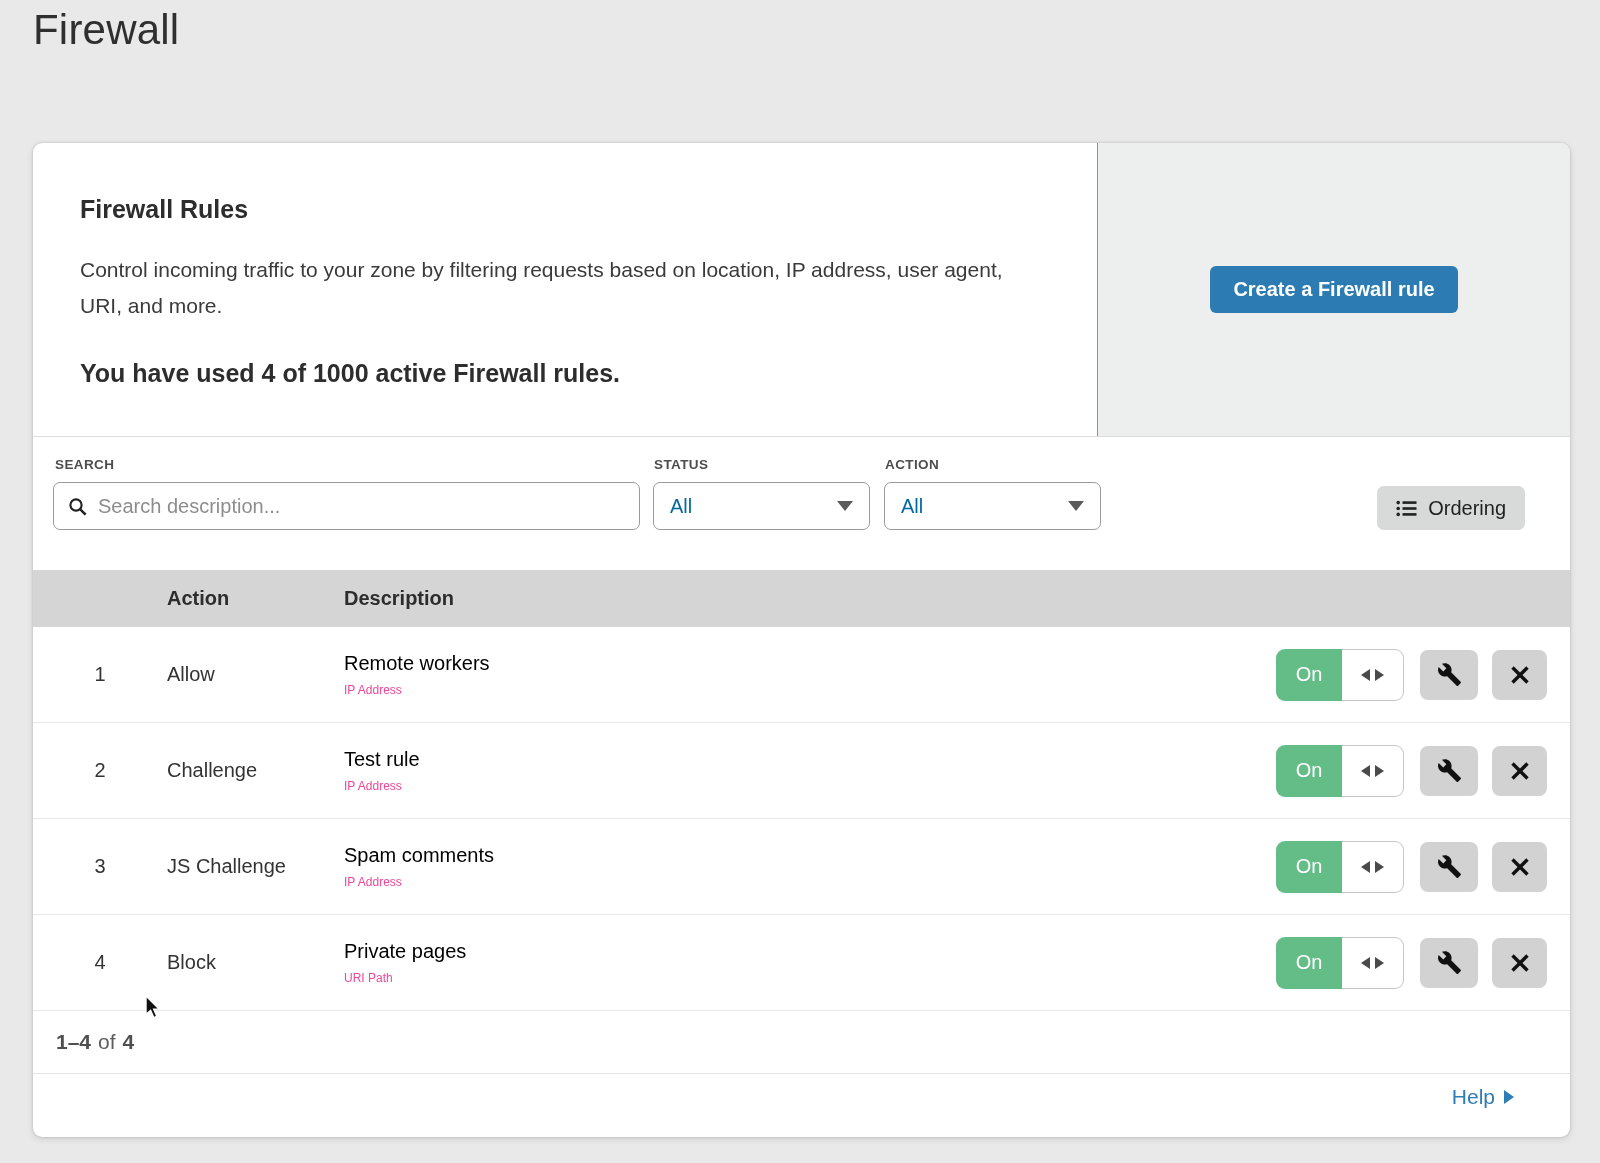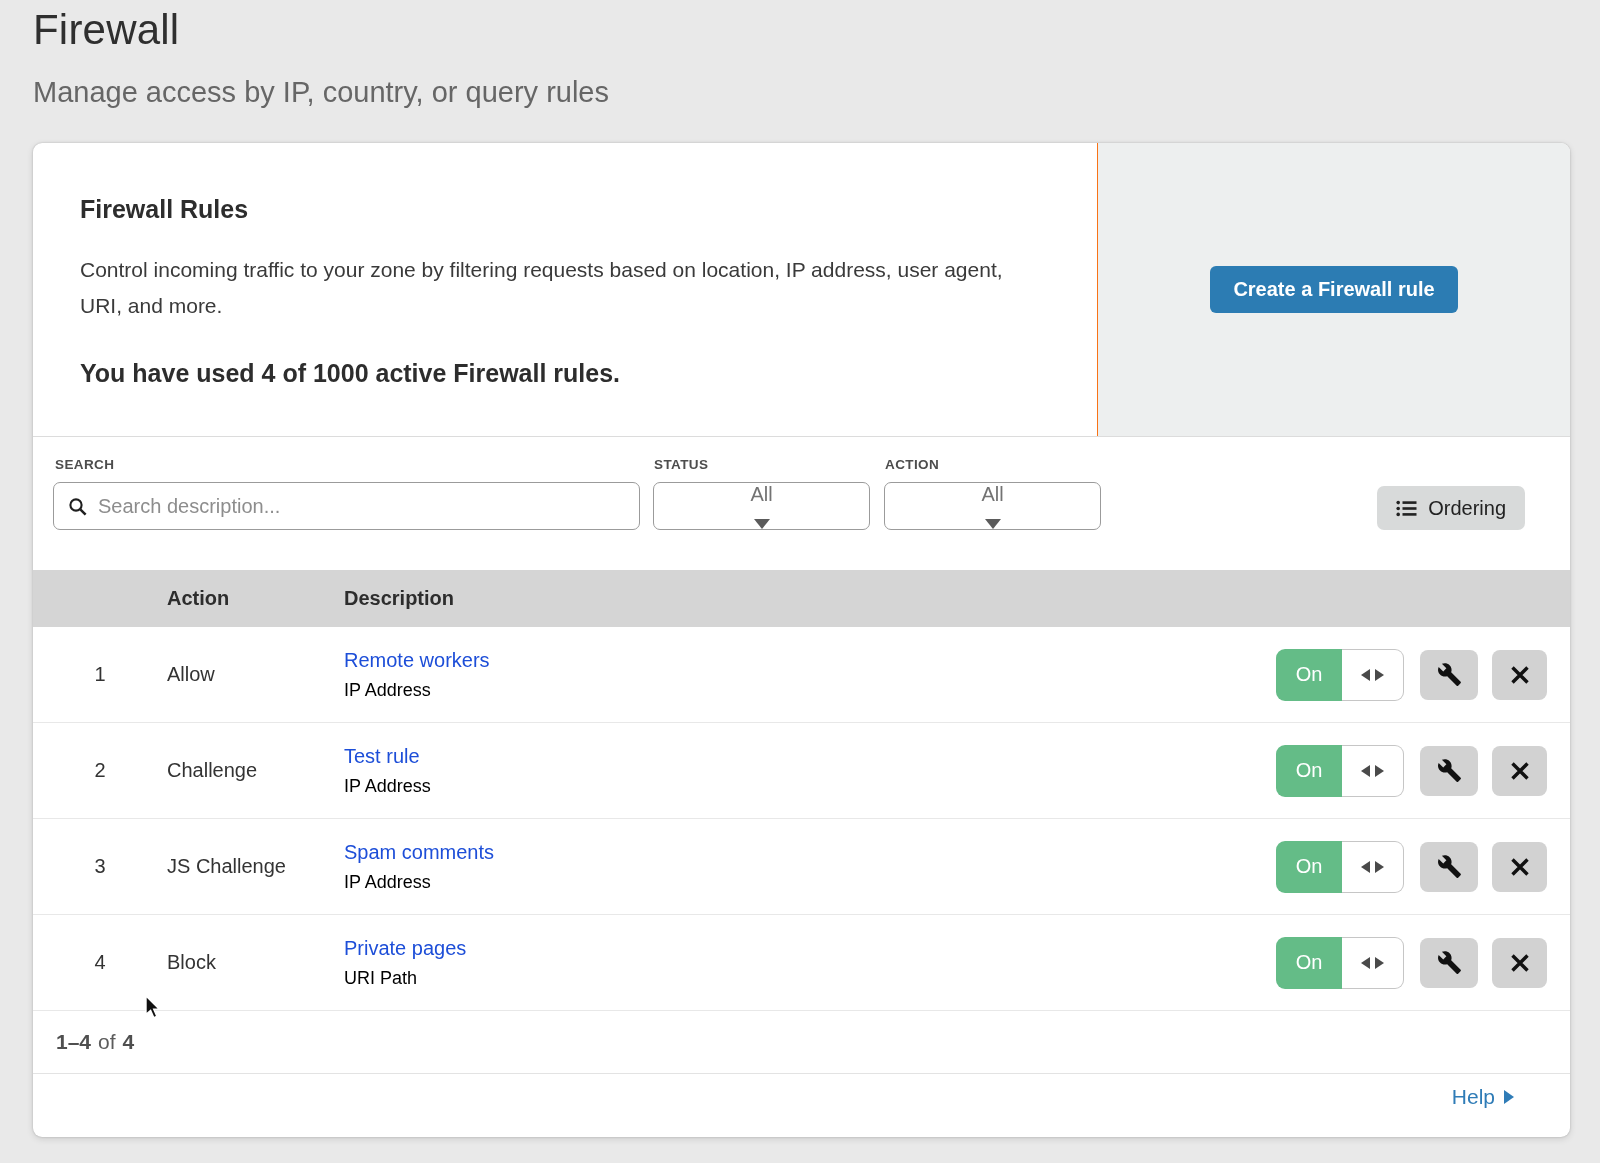--- a/index.html
+++ b/index.html
@@ -55,21 +55,21 @@
   }
   .search-box input {
     border: none; outline: none; flex: 1; margin-left: 10px;
     font-family: inherit; font-size: 20px; color: #0f172a; background: transparent;
   }
   .search-box input::placeholder { color: #8d8d8d; opacity: 1; }
   .select {
     position: absolute; top: 45px; height: 48px; border: 1px solid #9b9b9b;
     border-radius: 7px; background: #fff; cursor: pointer;
     display: flex; align-items: center; justify-content: space-between;
-    padding: 0 16px; font-size: 20px; color: #737373; flex-direction: column;
+    padding: 0 16px; font-size: 20px; color: #0369a1;
   }
   .select-status { left: 620px; width: 217px; }
   .select-action { left: 851px; width: 217px; }
   .chevron-down {
     width: 0; height: 0;
     border-left: 8px solid transparent; border-right: 8px solid transparent;
     border-top: 10px solid #5b5b5b;
   }
   .ordering-btn {
     position: absolute; right: 45px; top: 49px; height: 44px;
@@ -85,22 +85,22 @@
   }
   .col-num { width: 134px; }
   .col-action { width: 177px; }
   .col-desc { flex: 1; }
   .rule-row {
     height: 96px; display: flex; align-items: center;
     border-bottom: 1px solid #e8e8e8; background: #fff;
   }
   .rule-row .num { width: 134px; text-align: center; font-size: 20px; color: #333; }
   .rule-row .action { width: 177px; font-size: 20px; color: #333; }
-  .desc-cell .title { font-size: 20px; color: #1d4ed8; margin-bottom: 8px; }
-  .desc-cell .field { font-size: 18px; color: #000000; }
+  .desc-cell .title { font-size: 20px; color: #000000; margin-bottom: 8px; }
+  .desc-cell .field { font-size: 12px; color: #ec4899; }
   .controls { margin-left: auto; display: flex; align-items: center; padding-right: 23px; }
   .toggle { display: flex; height: 52px; cursor: pointer; }
   .toggle-on {
     width: 66px; background: #64bc87; color: #fff; font-size: 20px;
     display: flex; align-items: center; justify-content: center;
     border-radius: 9px 0 0 9px;
   }
   .toggle-arrows {
     width: 62px; background: #fff; border: 1px solid #c6c6c6; border-left: none;
     border-radius: 0 9px 9px 0;
@@ -127,21 +127,20 @@
   .help-tri { width:0; height:0; border-top:7px solid transparent; border-bottom:7px solid transparent; border-left:10px solid #2f7cb7; }
 
   
   .mouse-cursor { position: absolute; left: 145px; top: 995px; z-index: 10; pointer-events: none; }
 </style>
 </head>
 <body>
 
 <div class="page-header">
   <div class="page-title">Firewall</div>
-  <div class="page-subtitle">Manage access by IP, country, or query rules</div>
 </div>
 
 <div class="card">
 
   <div class="card-top">
     <div class="card-top-left">
       <div class="overview-heading">Firewall Rules</div>
       <p class="overview-desc">Control incoming traffic to your zone by filtering requests based on location, IP address, user agent, URI, and more.</p>
       <div class="overview-usage">You have used 4 of 1000 active Firewall rules.</div>
     </div>

